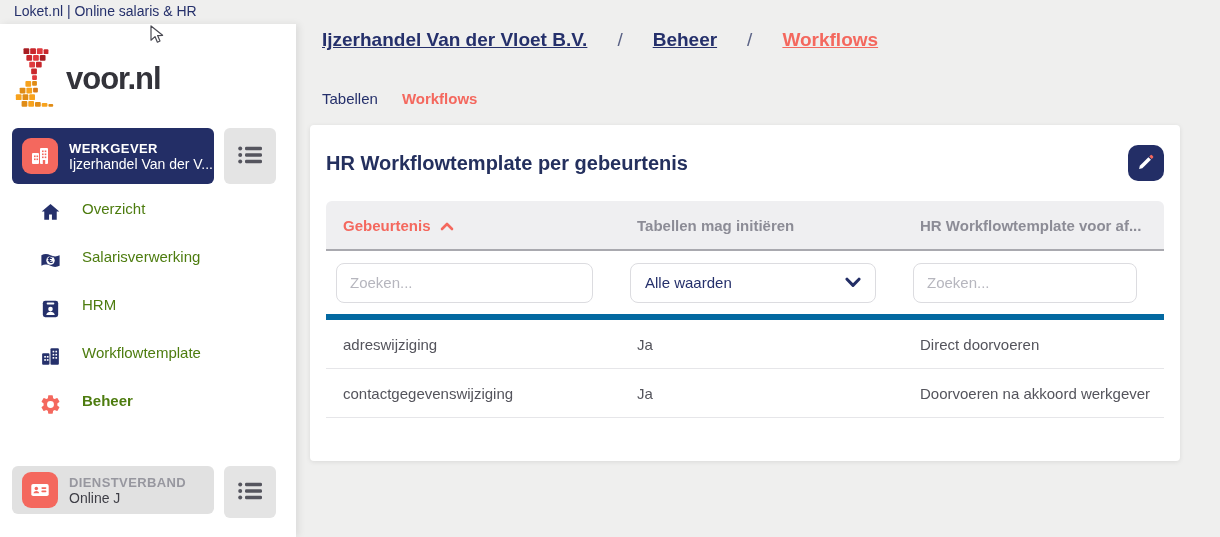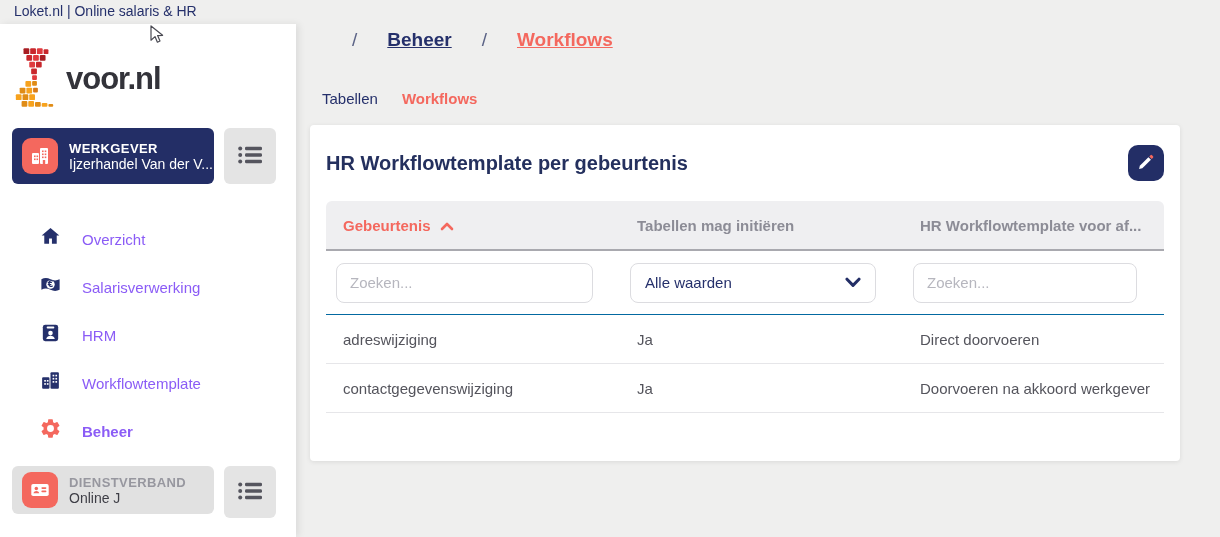--- a/index.html
+++ b/index.html
@@ -36,22 +36,22 @@
   .entity-name{font-size:14px;white-space:nowrap;overflow:hidden;}
   .entity-card.navy .entity-label, .entity-card.navy .entity-name{color:#fff;}
   .entity-card.gray .entity-label{color:#97979f;}
   .entity-card.gray .entity-name{color:#3e3e46;}
   .list-btn{width:52px;border-radius:6px;background:#e4e4e4;border:none;
     display:flex;align-items:center;justify-content:center;cursor:pointer;padding:0;}
   .entity-row.top .list-btn{height:56px;}
   .entity-row.bottom .list-btn{height:52px;}
 
   .menu{position:absolute;left:0;top:176px;width:100%;}
-  .menu-item{display:flex;align-items:flex-end;gap:20px;height:48px;
-    padding-left:38px;color:#8b5cf6;font-size:15px;cursor:pointer;}
+  .menu-item{display:flex;align-items:flex-start;gap:20px;height:48px;
+    padding-left:38px;color:#4d7c0f;font-size:15px;cursor:pointer;}
   .menu-item .mi-icon{width:24px;height:24px;display:flex;align-items:center;justify-content:center;}
   .menu-item.active .mi-label{font-weight:700;}
 
   
   .main{position:absolute;left:296px;top:24px;width:924px;height:513px;}
   .breadcrumb{position:absolute;left:26px;top:5px;display:flex;align-items:center;
     font-size:19px;font-weight:700;}
   .breadcrumb a{color:#25306b;text-decoration:underline;cursor:pointer;white-space:nowrap;}
   .breadcrumb a.active{color:#f4685e;}
   .breadcrumb .sep{color:#5a6285;font-weight:400;margin:0 30px;}
@@ -68,21 +68,21 @@
   .edit-btn{width:36px;height:36px;border-radius:10px;background:#232e66;border:none;
     display:flex;align-items:center;justify-content:center;cursor:pointer;}
 
   .grid3{display:grid;grid-template-columns:294px 283px 1fr;}
   .thead{height:50px;background:#efeff1;border-radius:6px 6px 0 0;
     border-bottom:2px solid #a9a9af;align-items:center;box-sizing:border-box;}
   .th{padding-left:17px;font-size:15px;font-weight:700;color:#8c8c96;
     white-space:nowrap;overflow:hidden;cursor:pointer;}
   .th.sorted{color:#f4685e;display:flex;align-items:center;gap:9px;}
 
-  .filterrow{height:63px;align-items:center;border-bottom:1px solid #0369a1;}
+  .filterrow{height:63px;align-items:center;border-bottom:6px solid #0369a1;}
   .fcell{padding-left:10px;padding-right:27px;}
   .filterrow input{width:100%;height:40px;border:1px solid #dcdce0;border-radius:8px;
     box-sizing:border-box;padding:0 13px;font-size:15px;color:#54545c;background:#fff;outline:none;
     font-family:inherit;}
   .filterrow input::placeholder{color:#b6b6be;}
   .select{height:40px;border:1px solid #dcdce0;border-radius:8px;background:#fff;
     display:flex;align-items:center;justify-content:space-between;
     padding:0 14px;font-size:15px;color:#25306b;cursor:pointer;box-sizing:border-box;}
 
   .trow{height:48px;align-items:center;border-bottom:1px solid #e6e6e9;cursor:pointer;}
@@ -257,20 +257,21 @@
               <rect x="8" y="15.7" width="17" height="3.6" rx="1.4" fill="#55555e"></rect>
           </svg>
         </span>
       </button>
     </div>
   </aside>
 
   <main class="main">
 
     <div class="breadcrumb">
+      <a>Ijzerhandel Van der Vloet B.V.</a>
       <span class="sep">/</span>
       <a>Beheer</a>
       <span class="sep">/</span>
       <a class="active">Workflows</a>
     </div>
 
     <div class="tabs">
       <span class="tab">Tabellen</span>
       <span class="tab active">Workflows</span>
     </div>

